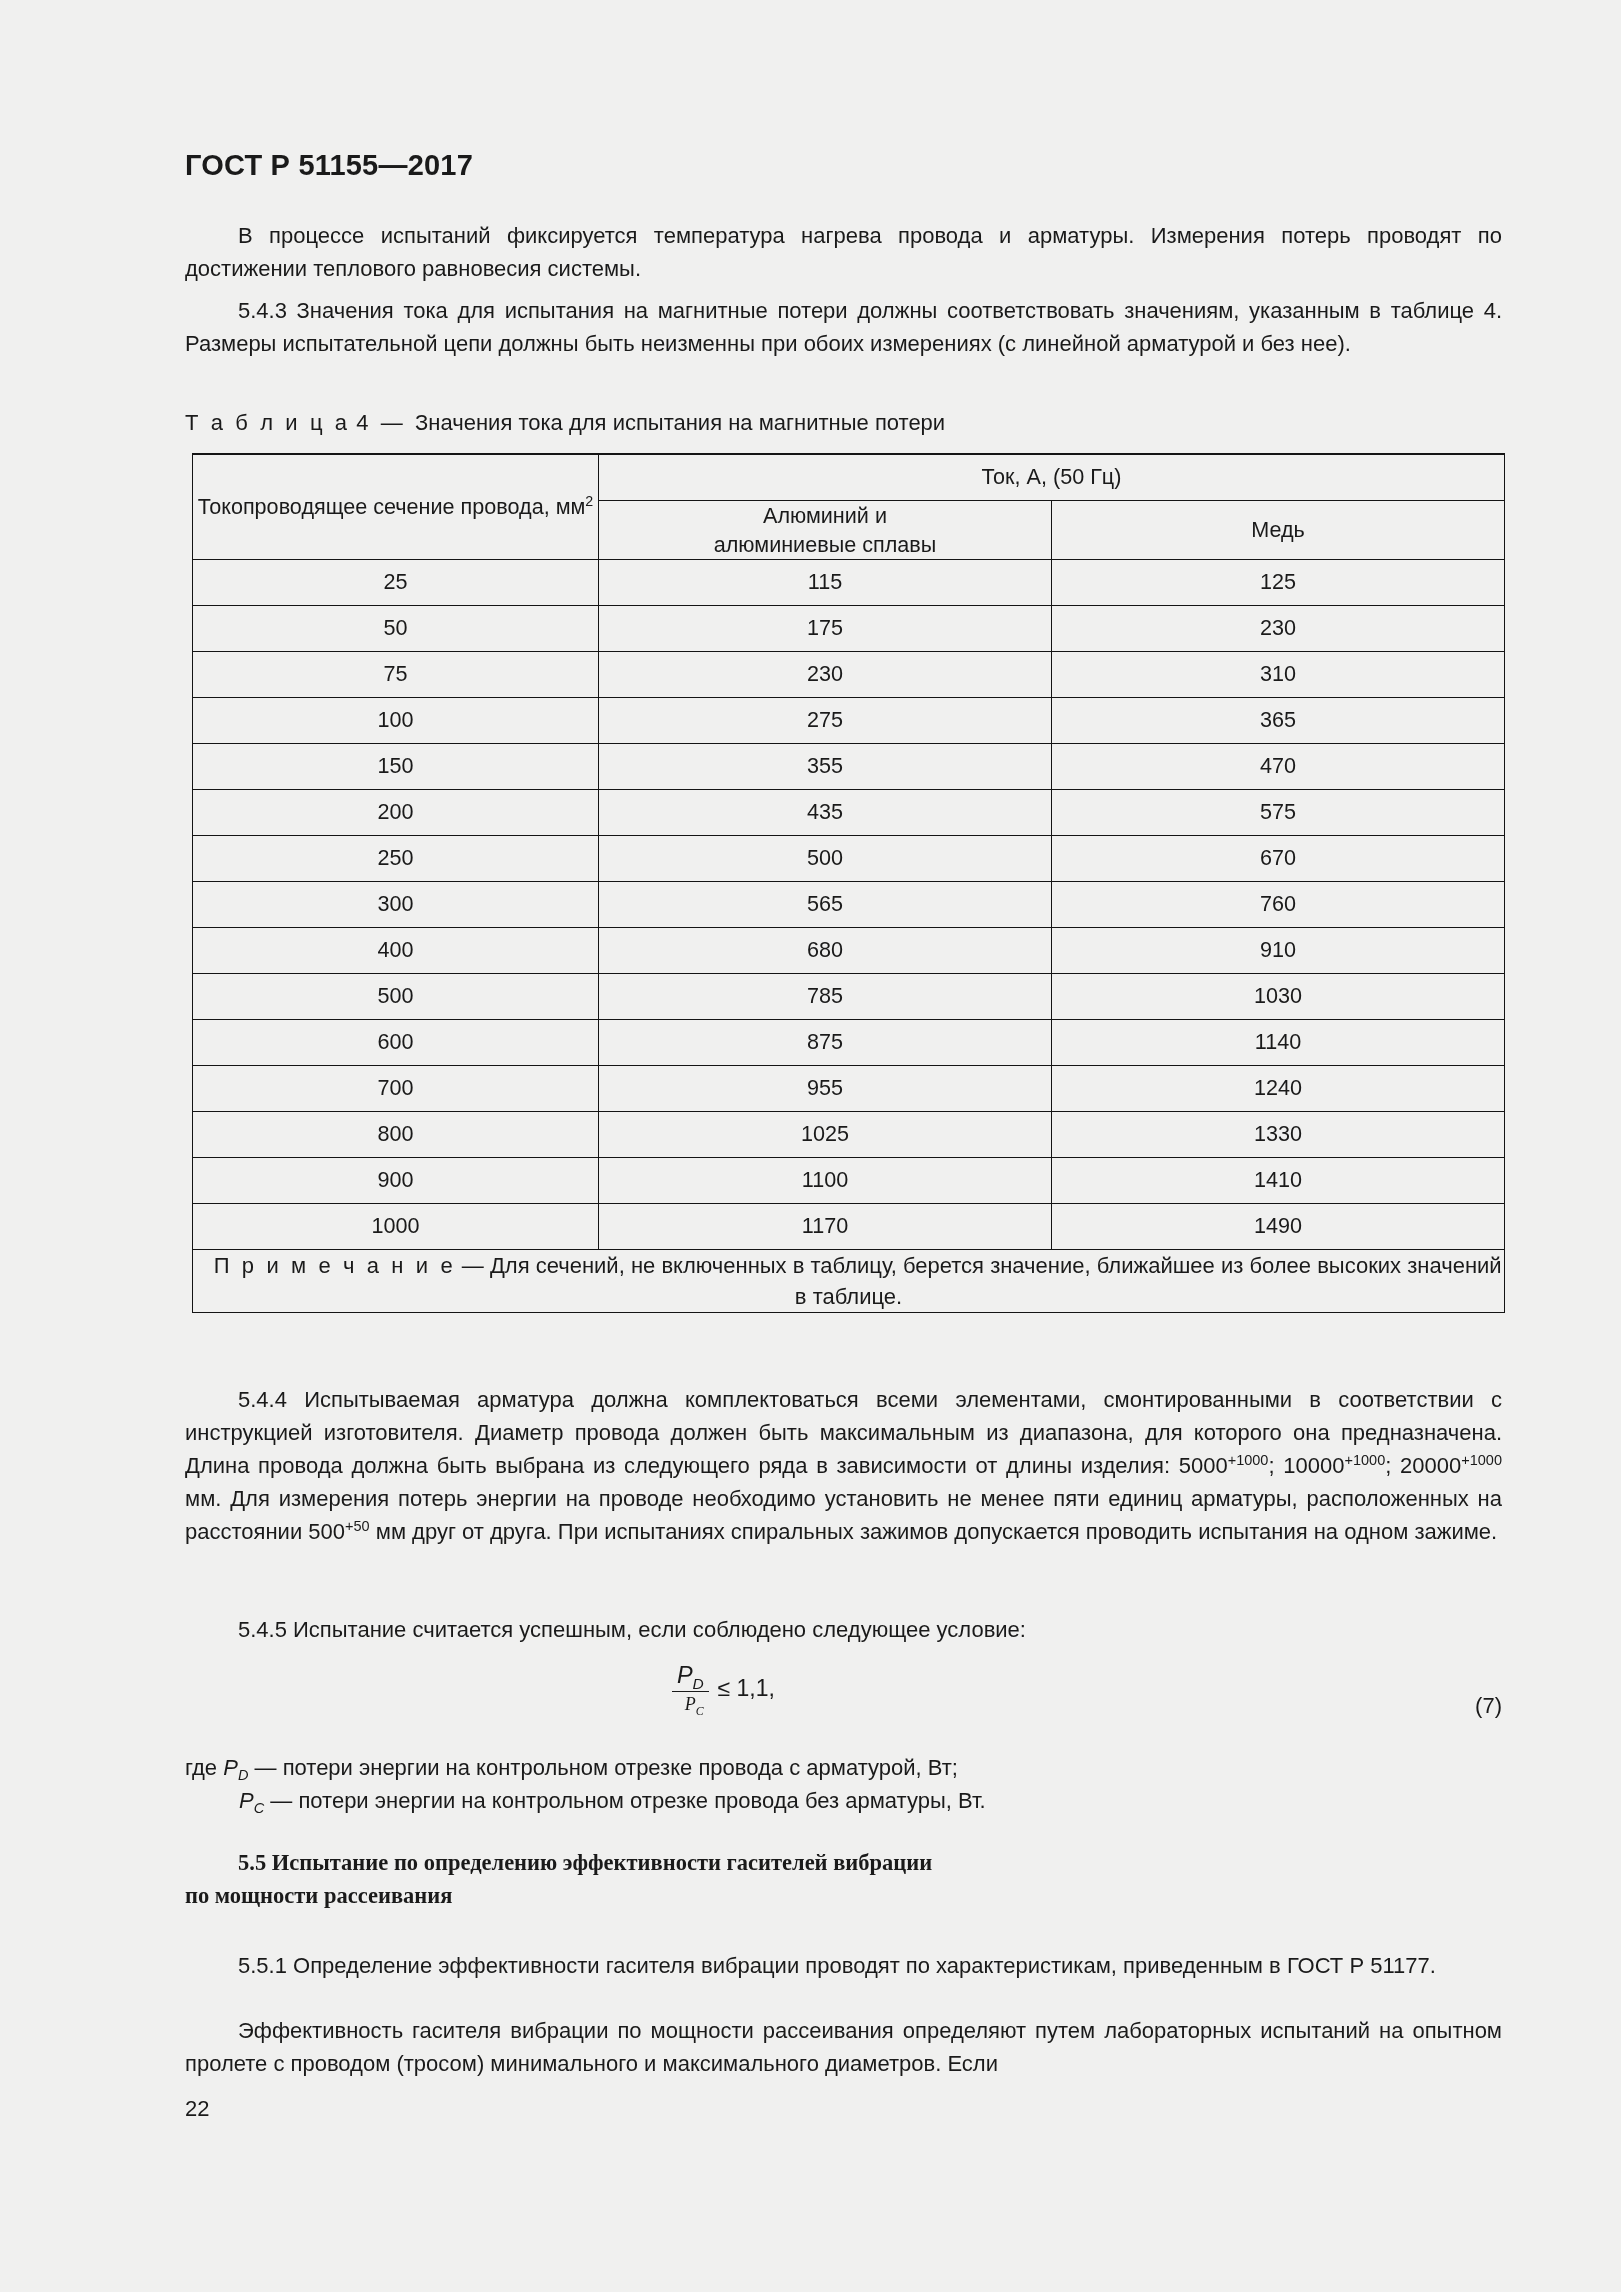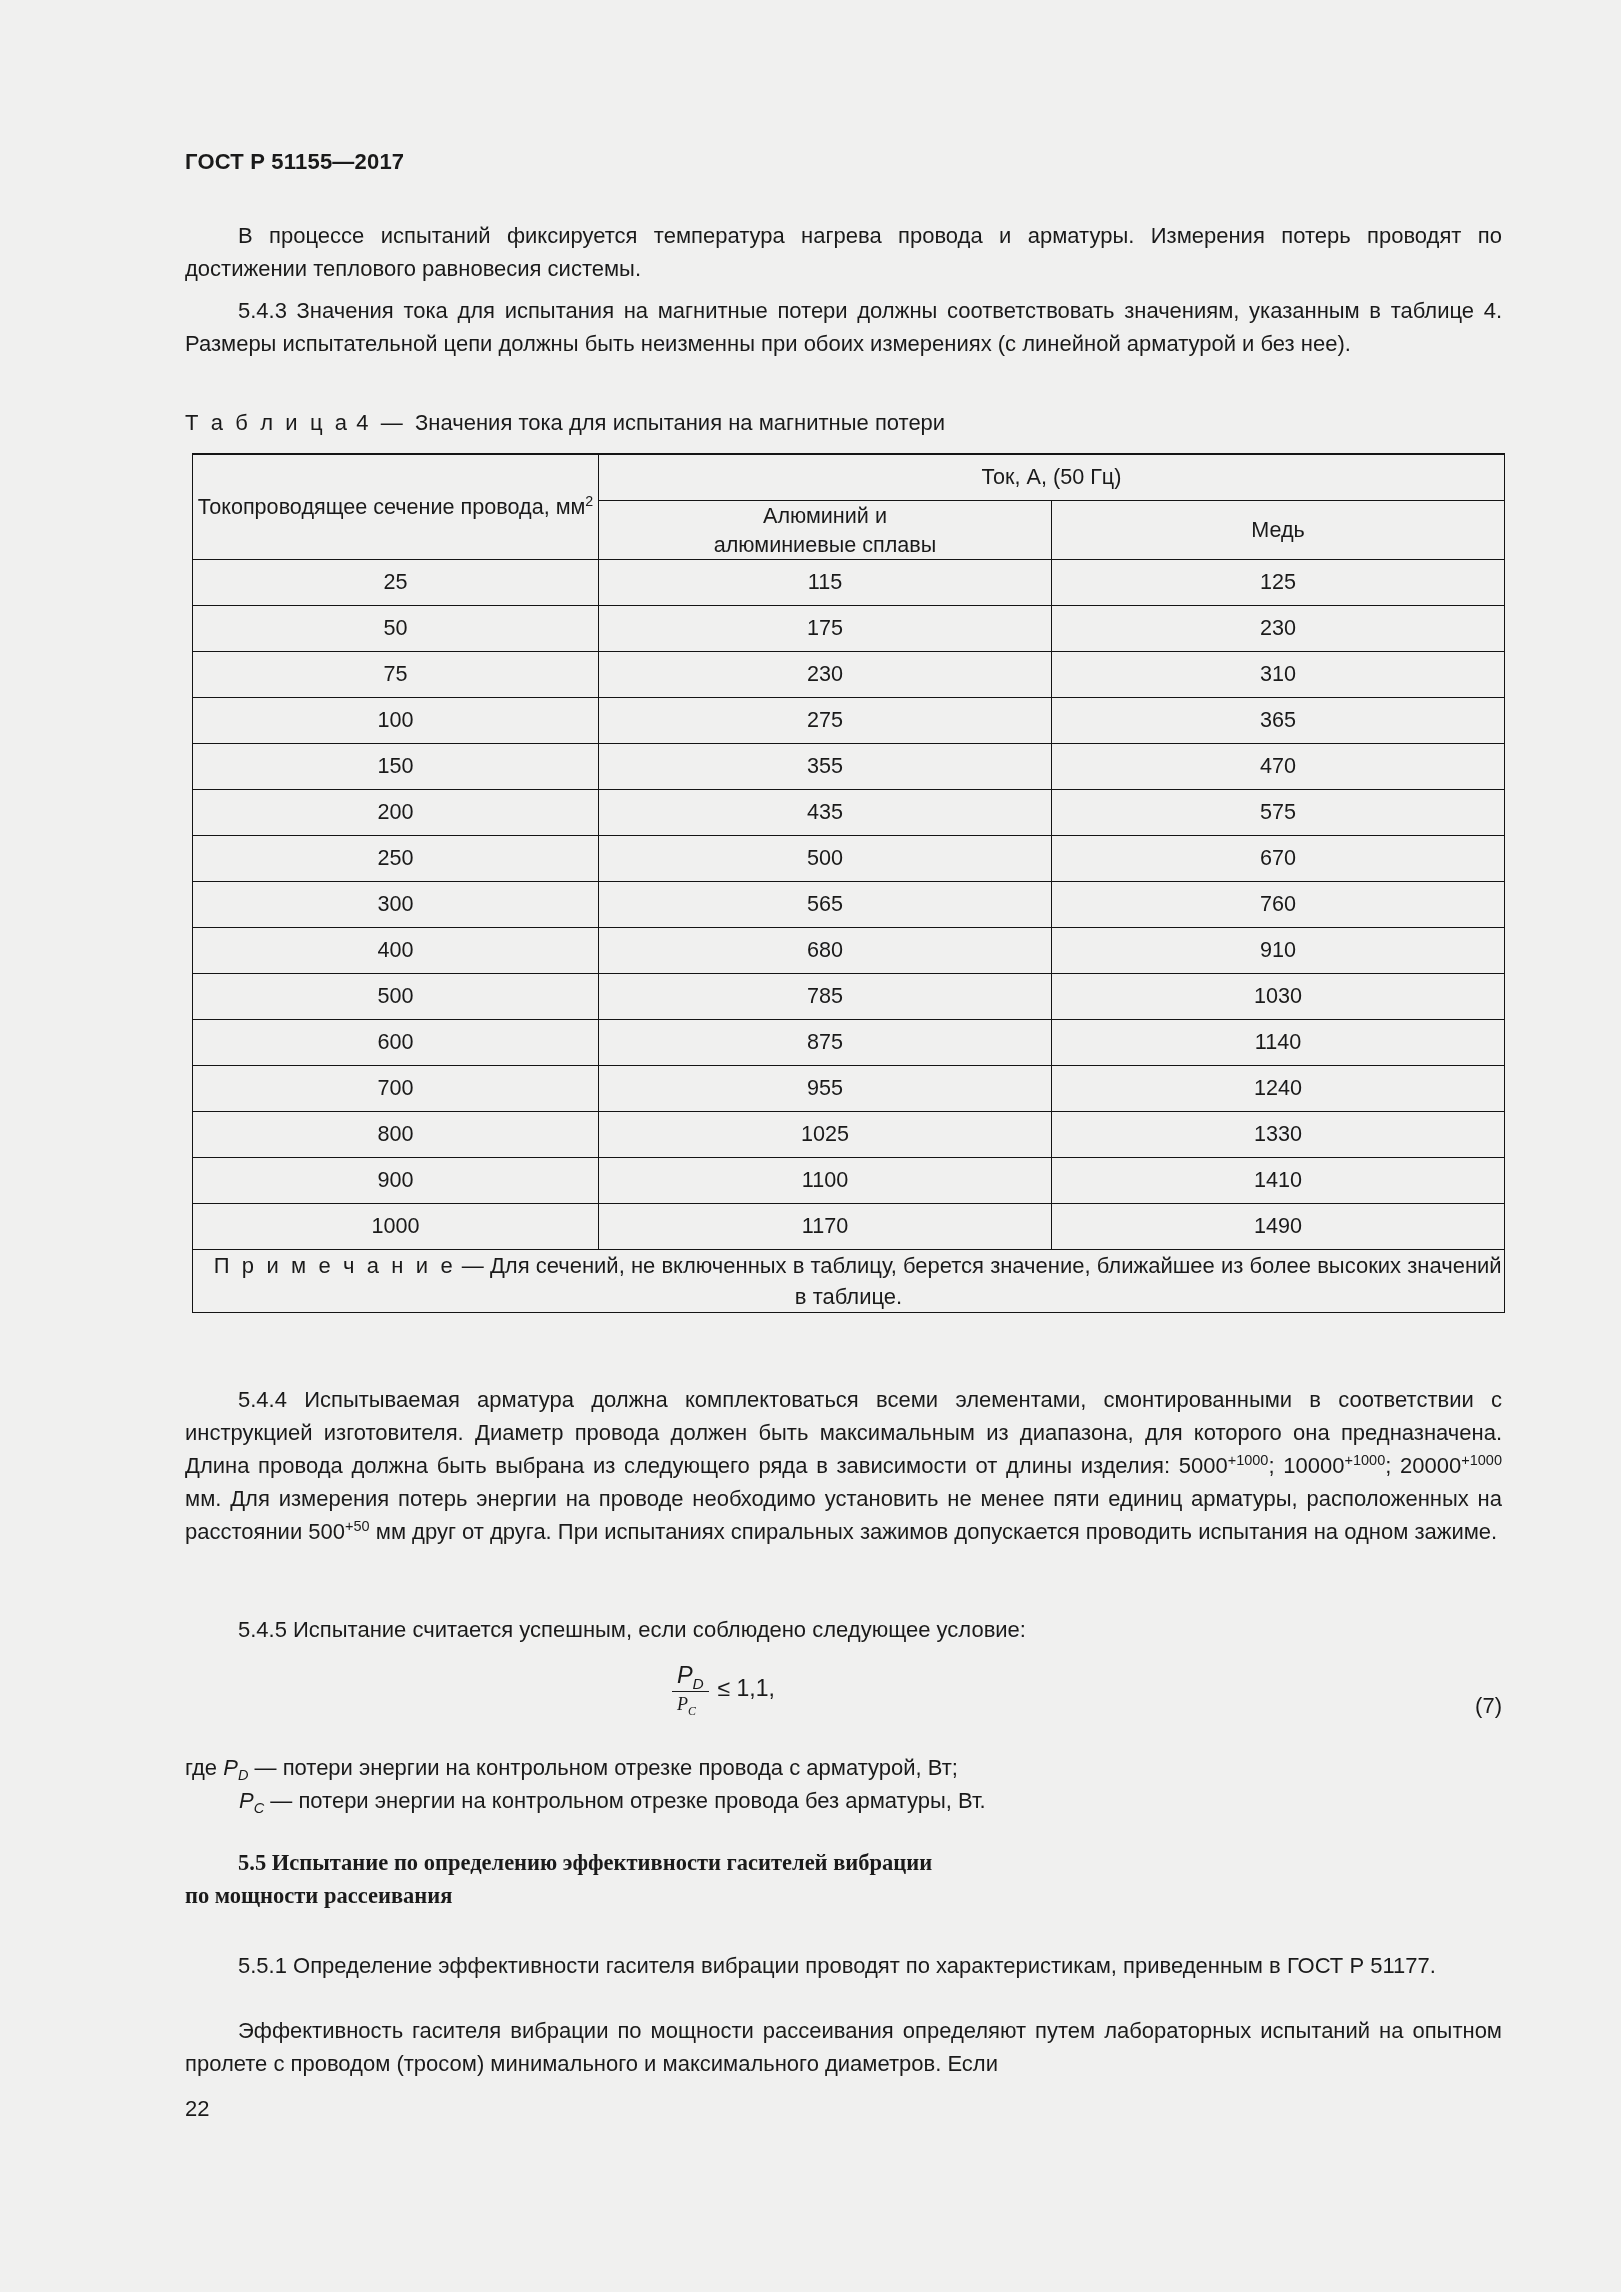--- a/index.html
+++ b/index.html
@@ -16,21 +16,21 @@
     color: #1a1a1a;
     box-sizing: border-box;
     overflow: hidden;
   }
 
   
   .doc-header {
     position: absolute;
     left: 185px;
     top: 149px;
-    font-size: 22px;
+    font-size: 29px;
     font-weight: bold;
     letter-spacing: 0.2px;
     white-space: nowrap;
   }
 
   
   .body-block {
     position: absolute;
     left: 185px;
     width: 1317px;
@@ -133,21 +133,21 @@
   .frac-box {
     position: absolute;
     left: 487px;
     top: 2px;
     display: inline-flex;
     align-items: center;
     font-size: 23px;
   }
   .frac {
     display: inline-block;
-    text-align: left;
+    text-align: right;
     vertical-align: middle;
     font-style: italic;
   }
   .frac .num {
     display: block;
     padding: 0 4.9px 2px 4.9px;
     border-bottom: 1.6px solid #1a1a1a;
     font-size: 23.5px;
   }
   .frac .den {

